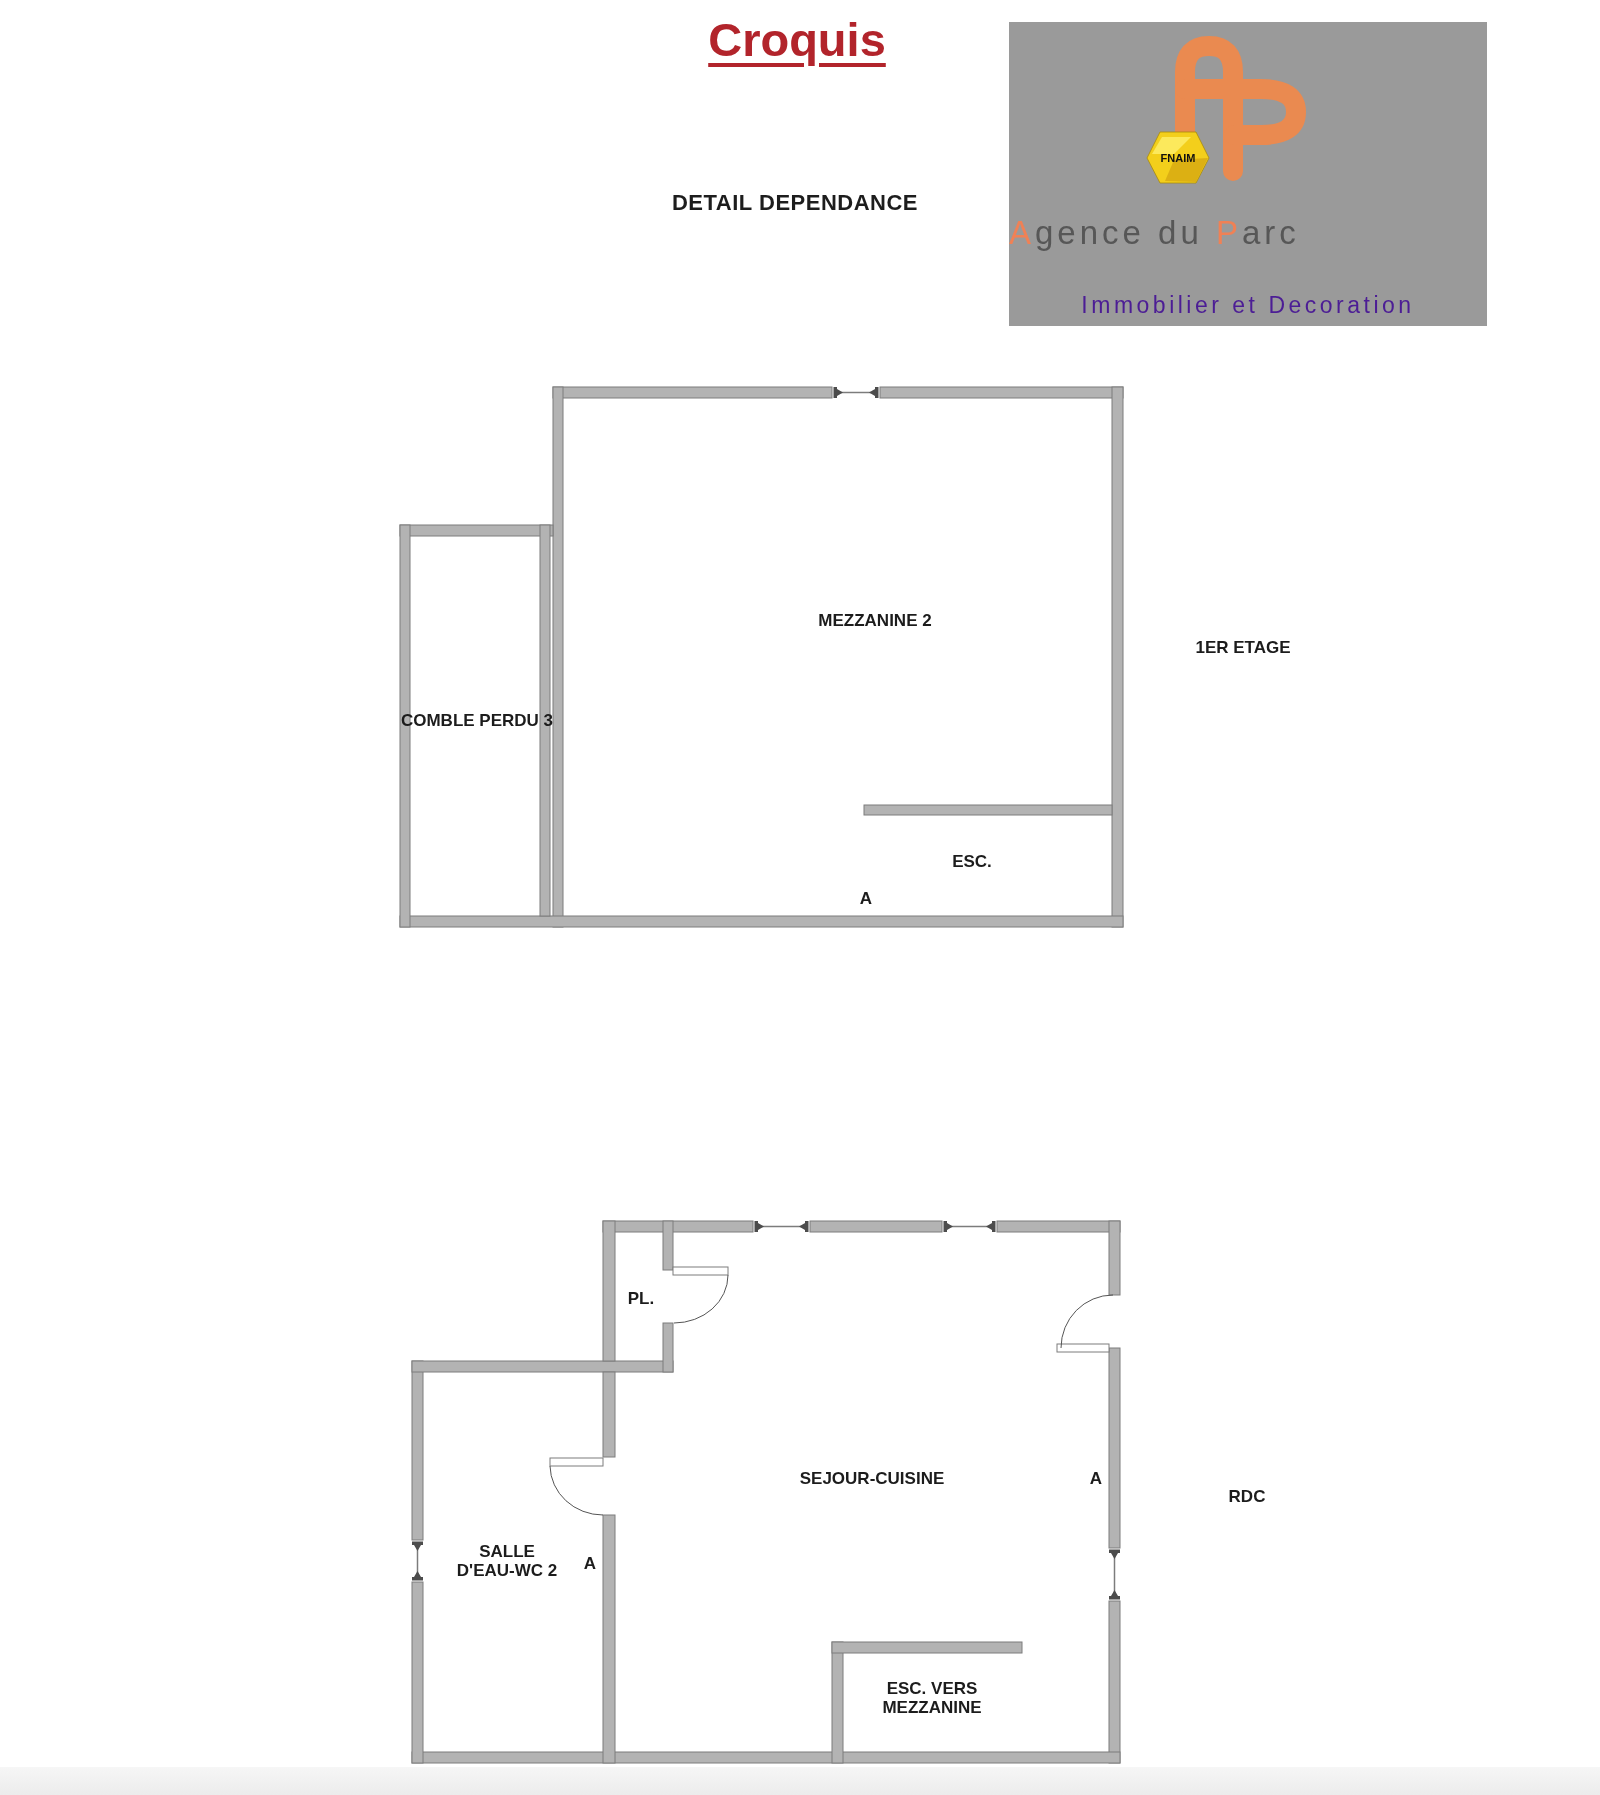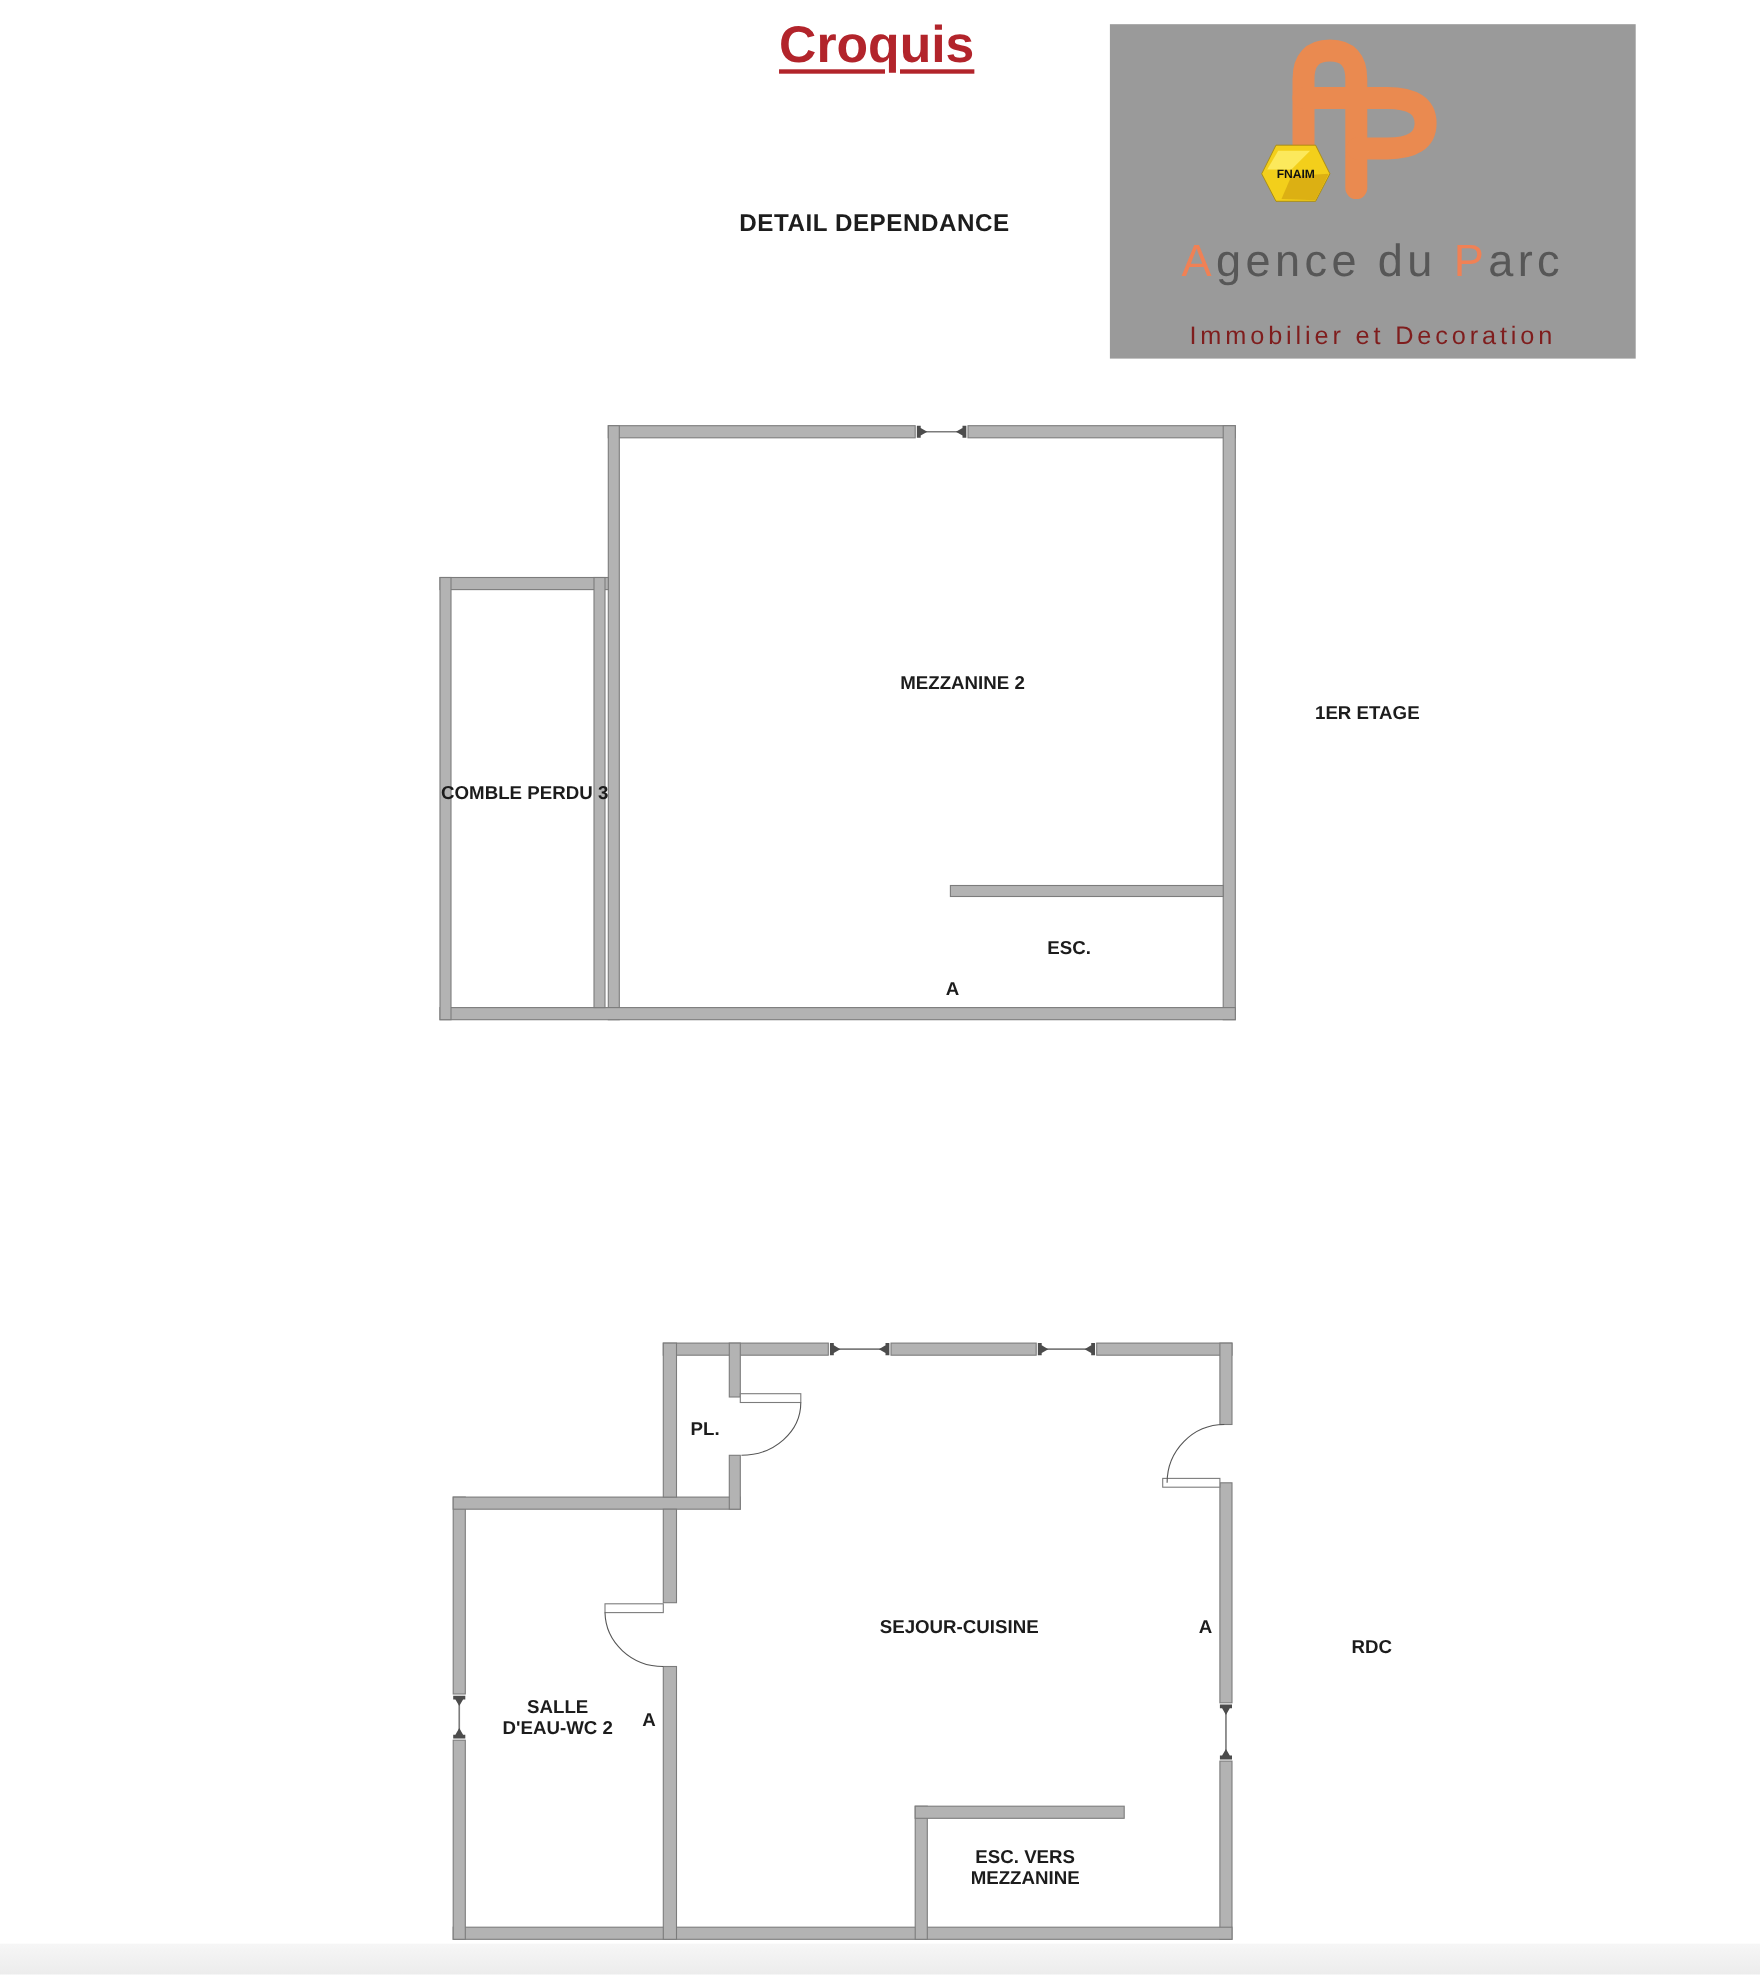--- a/index.html
+++ b/index.html
@@ -8,25 +8,25 @@
 
   .page-title{position:absolute;top:12px;left:0;width:1594px;text-align:center;
       font-size:47px;font-weight:bold;color:#b2242b;
       text-decoration:underline;text-decoration-thickness:4px;text-underline-offset:7px;}
   .page-subtitle{position:absolute;top:190px;left:0;width:1590px;text-align:center;
       font-size:22px;font-weight:bold;color:#1d1d1d;letter-spacing:.5px;}
 
   .logo-panel{position:absolute;left:1009px;top:22px;width:478px;height:304px;
       background:#9a9a9a;}
   .logo-mark{position:absolute;left:130px;top:8px;width:185px;height:158px;}
-  .logo-name{position:absolute;top:192px;left:0;width:100%;text-align:center;
-      font-size:41px;color:#575757;letter-spacing:4px;white-space:pre;}
+  .logo-name{position:absolute;top:192px;left:0;width:100%;text-align:left;
+      font-size:33px;color:#575757;letter-spacing:4px;white-space:pre;}
   .logo-name .accent{color:#f08155;}
   .logo-tagline{position:absolute;top:270px;left:0;width:100%;text-align:center;
-      font-size:23px;color:#7f1d1d;letter-spacing:3.5px;}
+      font-size:23px;color:#4c1d95;letter-spacing:3.5px;}
 
   #plans-svg{position:absolute;left:0;top:0;}
   .wall{fill:#b3b3b3;stroke:#7c7c7c;stroke-width:1;}
   .winline{stroke:#7c7c7c;stroke-width:1.5;}
   .marker{fill:#4c4c4c;}
   .leaf{fill:#ffffff;stroke:#7c7c7c;stroke-width:1;}
   .arc{fill:none;stroke:#555555;stroke-width:1;}
   .plabel{fill:#1c1c1c;font-family:"Liberation Sans",sans-serif;font-size:17px;
       font-weight:bold;text-anchor:middle;dominant-baseline:middle;}
 

